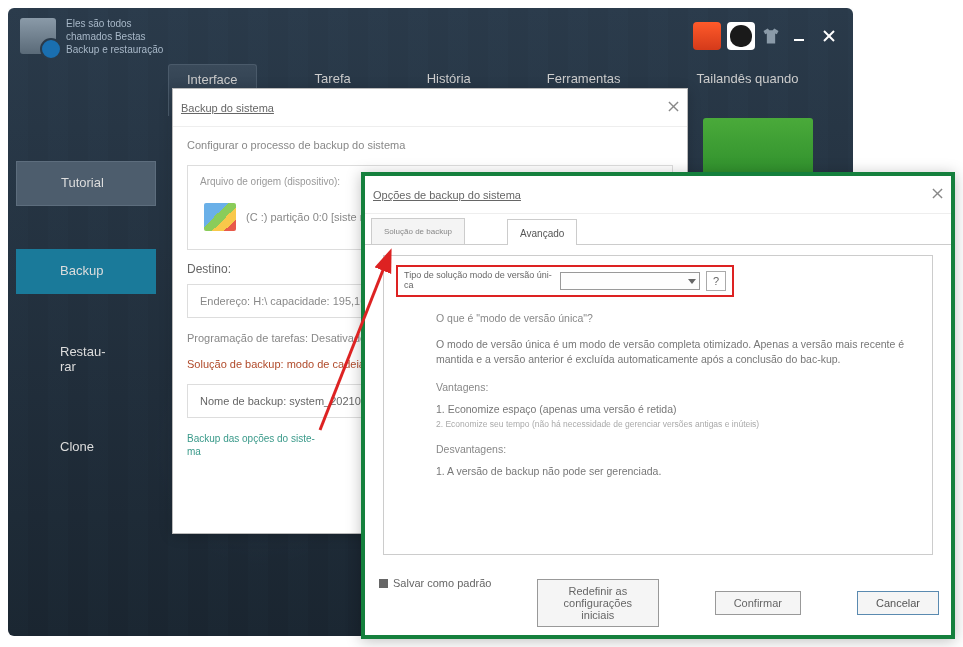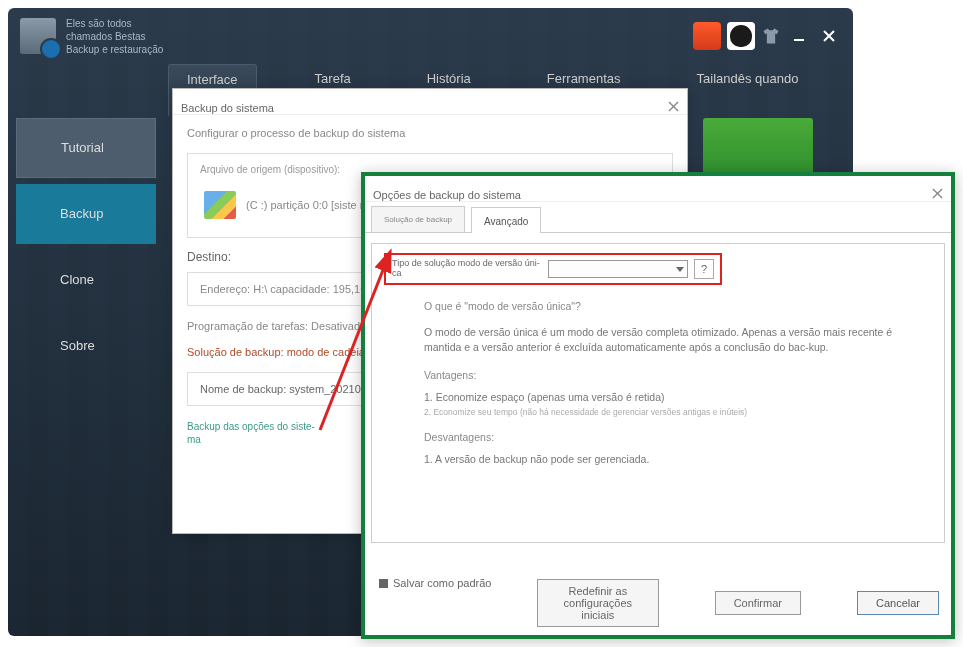--- a/index.html
+++ b/index.html
@@ -29,33 +29,33 @@
   .tray-shirt { width:20px;height:20px; background: transparent; }
   .tray-shirt svg{width:100%;height:100%;fill:#8a9aa8;}
   .win-btn { width: 24px; height: 24px; color: #fff; display: flex; align-items: center; justify-content: center; cursor: pointer; }
   .win-btn svg { width: 12px; height: 12px; stroke: #fff; stroke-width: 2; fill: none; }
   
   .top-tabs { position: relative; display: flex; gap: 40px; padding-left: 160px; z-index: 1; }
   .top-tab { font-size: 13px; color: #ccc; padding: 8px 18px 14px; cursor: pointer; white-space: pre-line; text-align: center; line-height: 1.1; }
   .top-tab.active { background: linear-gradient(#3a4a5a,#2a3a4a); border: 1px solid #4a5a6a; border-bottom: none; border-radius: 3px 3px 0 0; }
   
   .sidebar { position: absolute; left: 8px; top: 110px; width: 140px; z-index: 1; }
-  .side-item { height: 60px; display: flex; align-items: center; padding-left: 44px; font-size: 13px; color: #ddd; cursor: pointer; margin-bottom: 6px; white-space: pre-line; line-height: 1.1; }
+  .side-item { height: 45px; display: flex; align-items: center; padding-left: 44px; font-size: 13px; color: #ddd; cursor: pointer; margin-bottom: 6px; white-space: pre-line; line-height: 1.1; margin-top: 43px; }
   .side-item.highlight { background: #4d5d6d; border: 1px solid #5d6d7d; }
   .side-item.active { background: #1a7a9a; }
   
   .green-btn { position: absolute; right: 40px; top: 110px; width: 110px; height: 70px; background: linear-gradient(#4aaa3a,#2a8a2a); border-radius: 3px; z-index: 0; }
   
   
   .dialog1 {
     position: absolute; left: 172px; top: 88px; width: 516px; height: 446px;
     background: #fff; border: 1px solid #bbb; z-index: 3;
     box-shadow: 0 2px 12px rgba(0,0,0,0.2);
   }
-  .dlg-titlebar { height: 26px; display: flex; align-items: flex-end; padding: 0 8px; font-size: 11px; color: #666; border-bottom: 1px solid #eee; }
+  .dlg-titlebar { height: 38px; display: flex; align-items: center; padding: 0 8px; font-size: 11px; color: #666; border-bottom: 1px solid #eee; text-decoration: underline; }
   .dlg-close { margin-left: auto; cursor: pointer; }
   .dlg-close svg { width: 11px; height: 11px; stroke: #888; stroke-width: 1.5; }
   .dlg1-body { padding: 12px 14px; font-size: 11px; color: #888; }
   .dlg1-heading { margin-bottom: 14px; }
   .fieldset { border: 1px solid #ddd; padding: 10px 12px; margin-bottom: 12px; }
   .fieldset-label { font-size: 10px; color: #999; margin-bottom: 8px; display: block; }
   .source-row { display: flex; align-items: center; gap: 10px; padding: 8px 4px; }
   .win-logo { width: 32px; height: 28px; background: linear-gradient(135deg,#6ab0e8 40%,#8acc5a 40% 60%,#f8c84a 60% 80%,#e85a4a 80%); border-radius: 2px; }
   .dest-label { font-size: 12px; color: #666; margin: 4px 0 8px; }
   .sched-row { font-size: 11px; color: #888; margin: 14px 0; }
@@ -64,25 +64,25 @@
   .red-box1 { left: 186px; top: 413px; width: 148px; height: 24px; }
   .name-row { border: 1px solid #ddd; padding: 10px 12px; margin-top: 10px; font-size: 11px; color: #666; }
   .opts-link { font-size: 10px; color: #3a9a8a; margin-top: 14px; white-space: pre-line; line-height: 1.3; }
   
   
   .dialog2 {
     position: absolute; left: 361px; top: 172px; width: 594px; height: 467px;
     background: #fff; border: 4px solid #15803d; z-index: 5;
     box-shadow: 0 2px 14px rgba(0,0,0,0.25);
   }
-  .dlg2-tabs { display: flex; border-bottom: 1px solid #ccc; margin-top: 4px; }
+  .dlg2-tabs { display: flex; border-bottom: 1px solid #ccc; margin-top: 4px; gap: 36px; }
   .dlg2-tab { font-size: 10px; color: #888; padding: 8px 12px 6px; border: 1px solid #ccc; border-bottom: none; margin-left: 6px; background: #f4f4f4; cursor: pointer; }
   .dlg2-tab.first { font-size: 8px; }
   .dlg2-tab.active { background: #fff; color: #555; position: relative; top: 1px; }
-  .dlg2-body { padding: 10px 6px; }
+  .dlg2-body { padding: 10px 18px; }
   .solution-panel { border: 1px solid #ccc; padding: 8px 12px 16px; min-height: 300px; }
   .red-box2 { border: 2px solid #d22; padding: 4px 6px; display: inline-flex; align-items: center; gap: 6px; }
   .sol-label { font-size: 9px; color: #666; width: 150px; line-height: 1.1; }
   .sol-select { width: 140px; height: 18px; border: 1px solid #999; position: relative; background: #fdfdfd; }
   .sol-select::after { content: ""; position: absolute; right: 3px; top: 6px; border-left: 4px solid transparent; border-right: 4px solid transparent; border-top: 5px solid #666; }
   .help-btn { width: 20px; height: 20px; border: 1px solid #aaa; font-size: 11px; color: #666; display: flex; align-items: center; justify-content: center; cursor: pointer; }
   .explain { padding: 14px 12px 0 40px; font-size: 10.5px; color: #777; line-height: 1.5; }
   .explain .q { color: #888; margin-bottom: 10px; }
   .explain .sub { color: #888; margin: 12px 0 6px; }
   .explain .tiny { font-size: 8.5px; color: #aaa; }
@@ -137,22 +137,23 @@
 principal</div>
     <div class="top-tab">Tarefa</div>
     <div class="top-tab">História</div>
     <div class="top-tab">Ferramentas</div>
     <div class="top-tab">Tailandês quando</div>
   </div>
 
   <div class="sidebar">
     <div class="side-item highlight">Tutorial</div>
     <div class="side-item active">Backup</div>
+    <div class="side-item">Restau-
+rar</div>
     <div class="side-item">Clone</div>
-    <div class="side-item">Sobre</div>
   </div>
 
   <div class="green-btn"></div>
 </div>
 
 <div class="dialog1">
   <div class="dlg-titlebar">
     <span>Backup do sistema</span>
     <span class="dlg-close">
       <svg viewBox="0 0 12 12">

